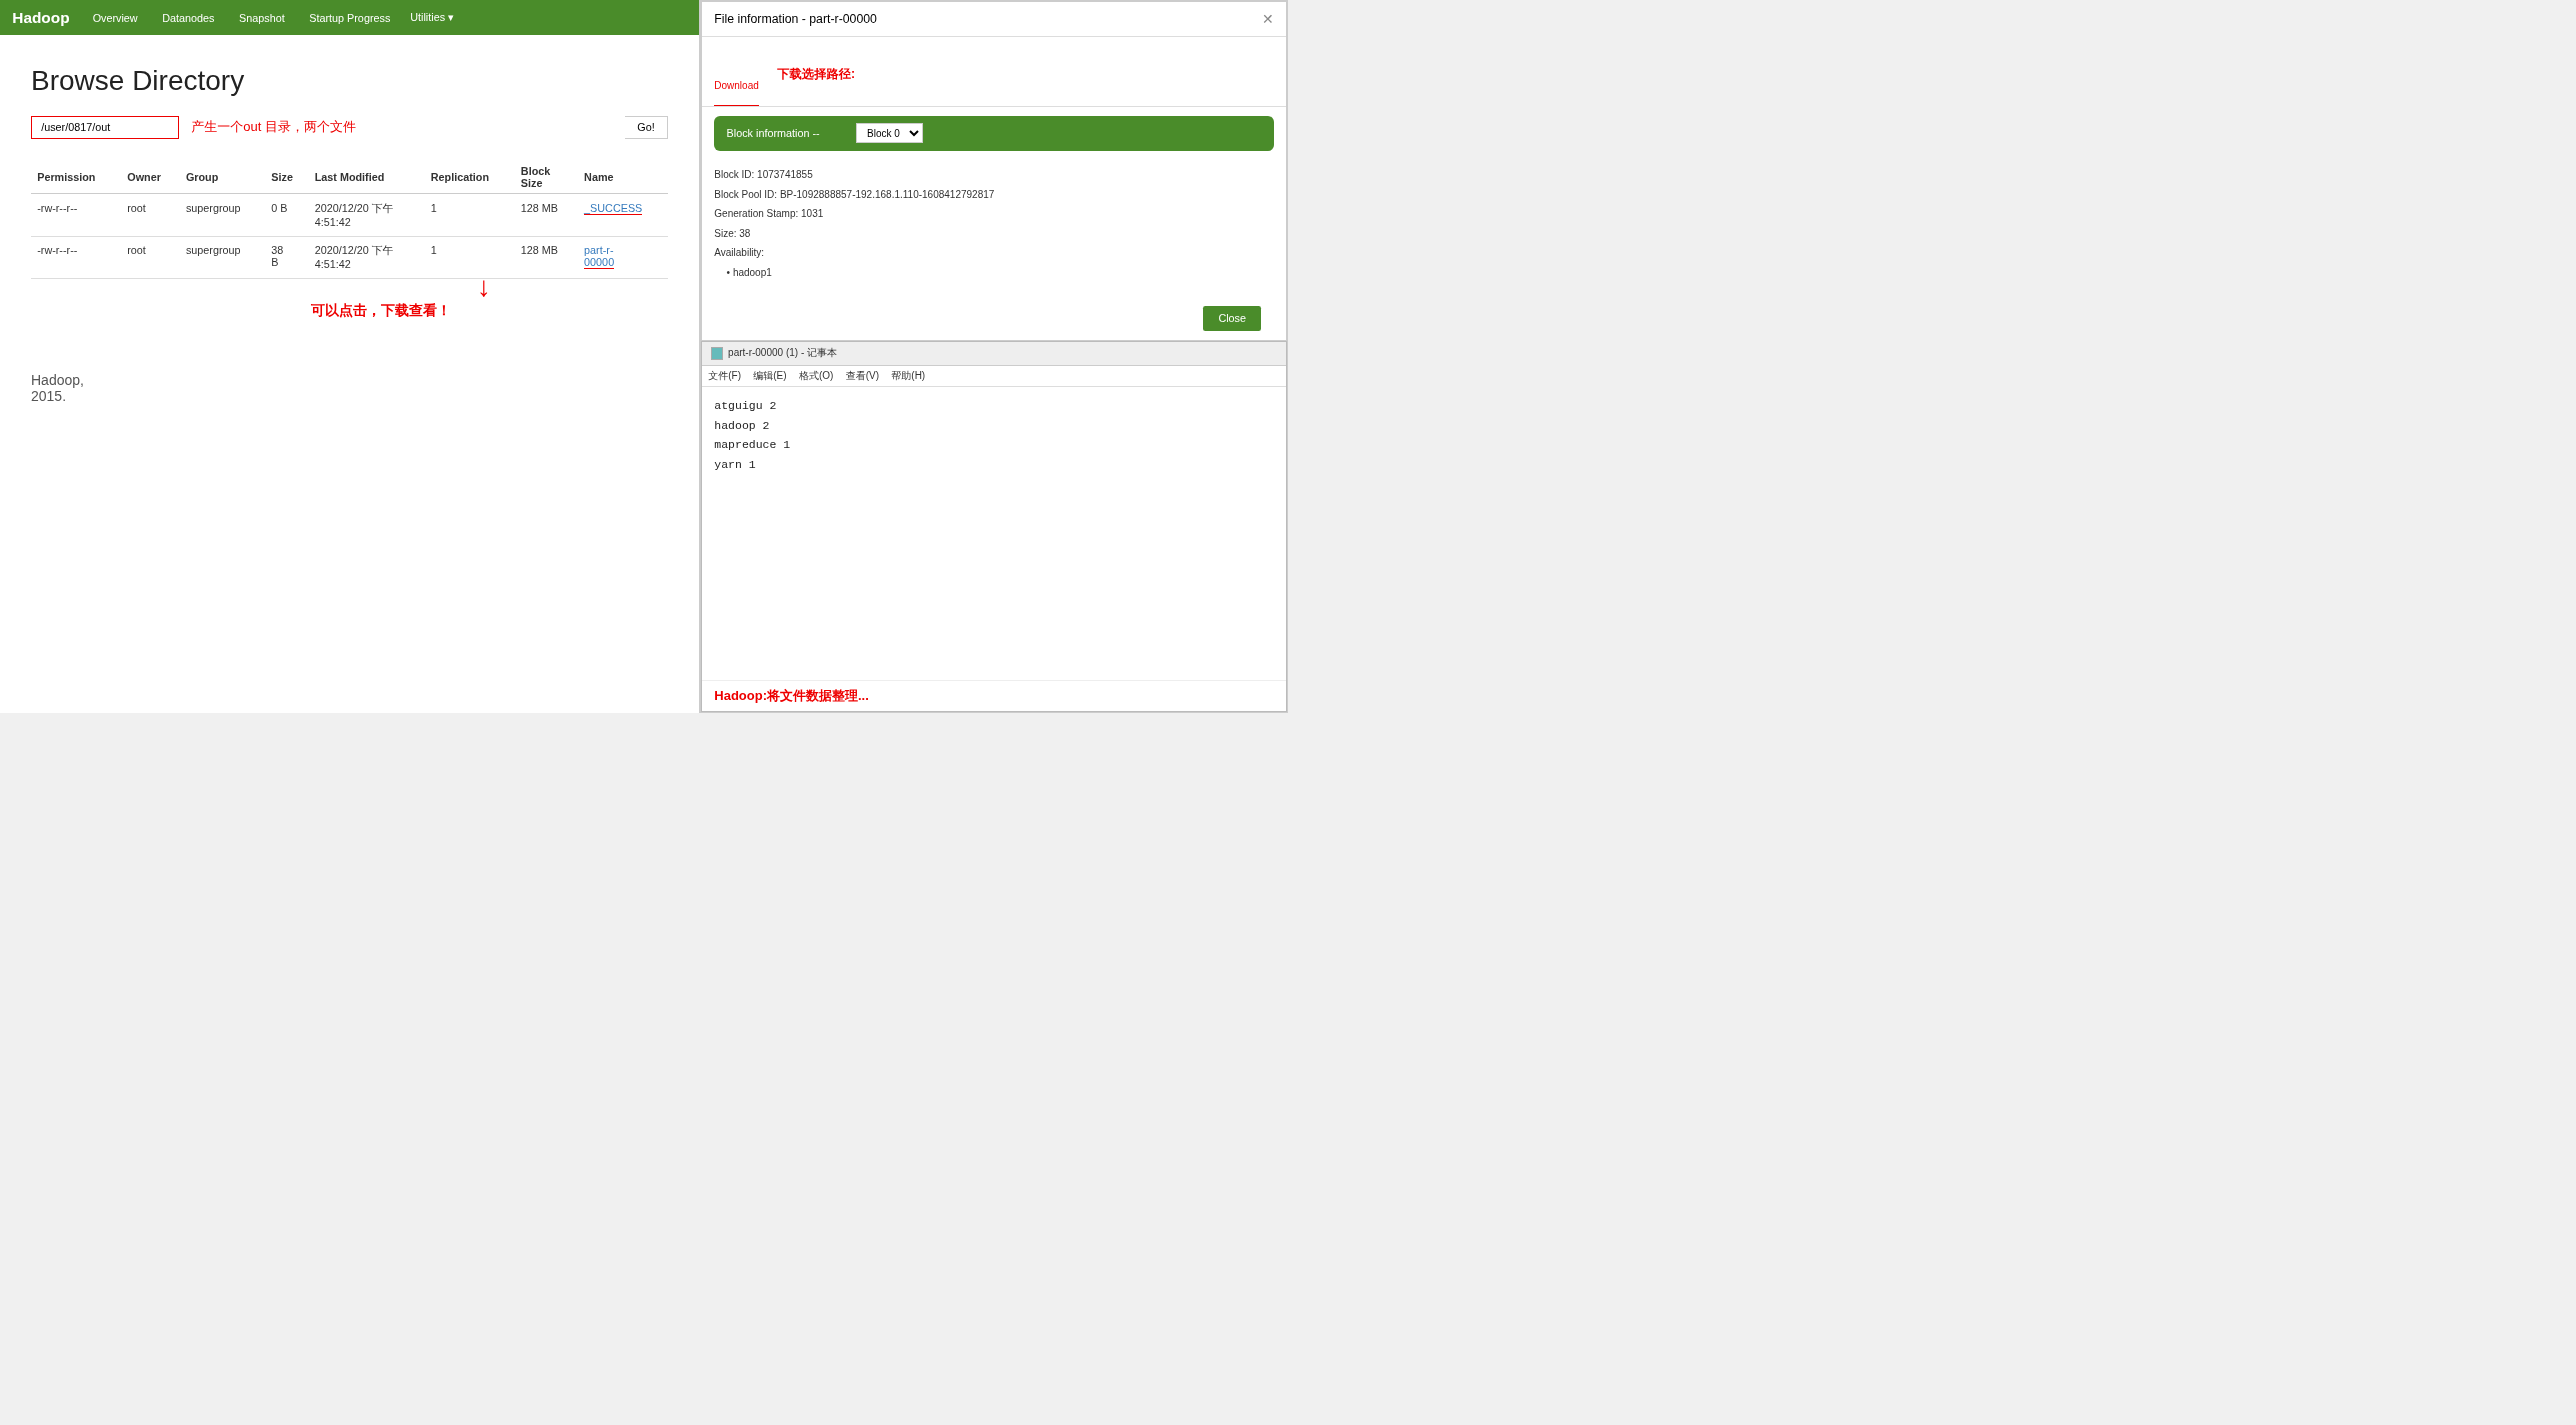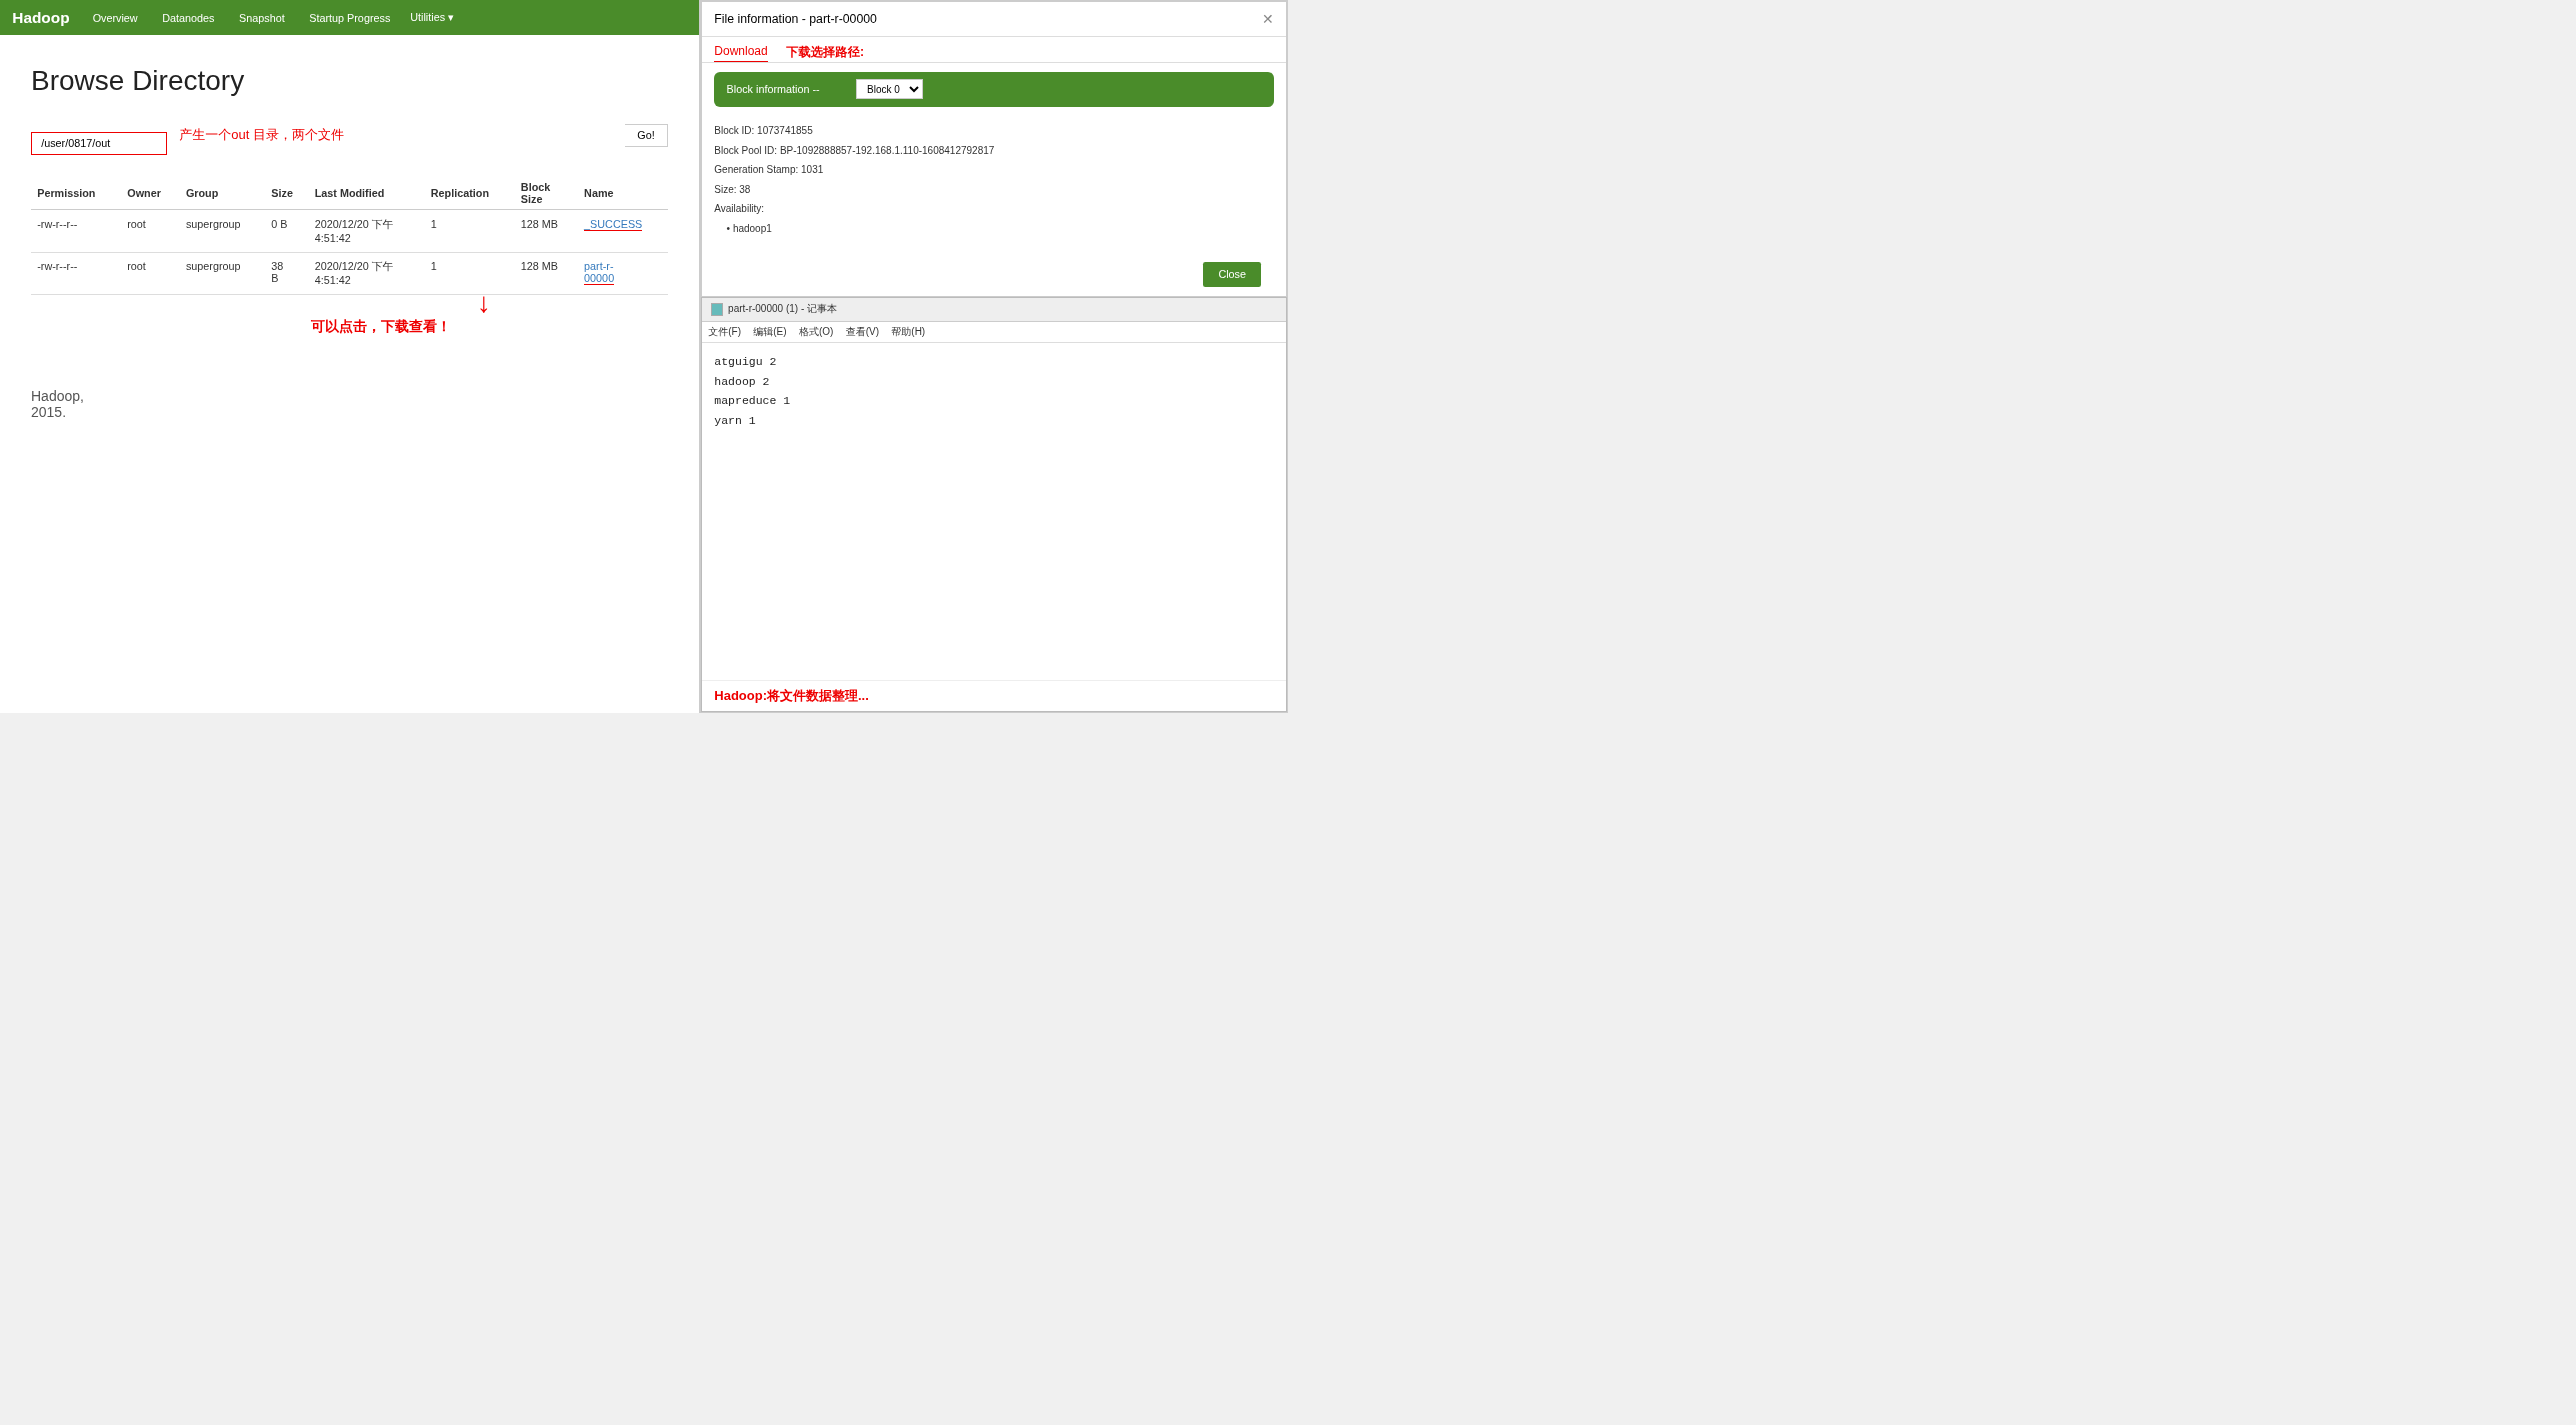--- a/index.html
+++ b/index.html
@@ -64,23 +64,22 @@
     .dir-input-row {
       display: flex;
       align-items: center;
       margin-bottom: 21.5px;
       gap: 0;
     }
     .dir-input {
       border: 1.5px solid #e00;
       padding: 4.6px 9.2px;
       font-size: 10.8px;
-      width: 136px;
+      width: 148px;
       outline: none;
-      margin-top: 16px;
     }
     .dir-label {
       color: #e00;
       font-size: 13px;
       margin-left: 12.3px;
       flex: 1;
     }
     .go-btn {
       background: #fff;
       border: 0.8px solid #ccc;
@@ -161,25 +160,26 @@
     }
     .file-info-tabs {
       display: flex;
       align-items: center;
       padding: 6.2px 12.3px 0;
       border-bottom: 0.8px solid #ddd;
       gap: 0;
     }
     .tab-download {
       color: #e00;
-      font-size: 12px;
+      font-size: 10px;
       border-bottom: 1.5px solid #e00;
-      padding-bottom: 3px;
+      padding-bottom: 14px;
       margin-right: 12.3px;
       cursor: pointer;
+      margin-top: 36px;
     }
     .tab-annotation {
       color: #e00;
       font-size: 12.3px;
       font-weight: bold;
       margin-left: 6.2px;
     }
 
     
     .block-info-bar {

